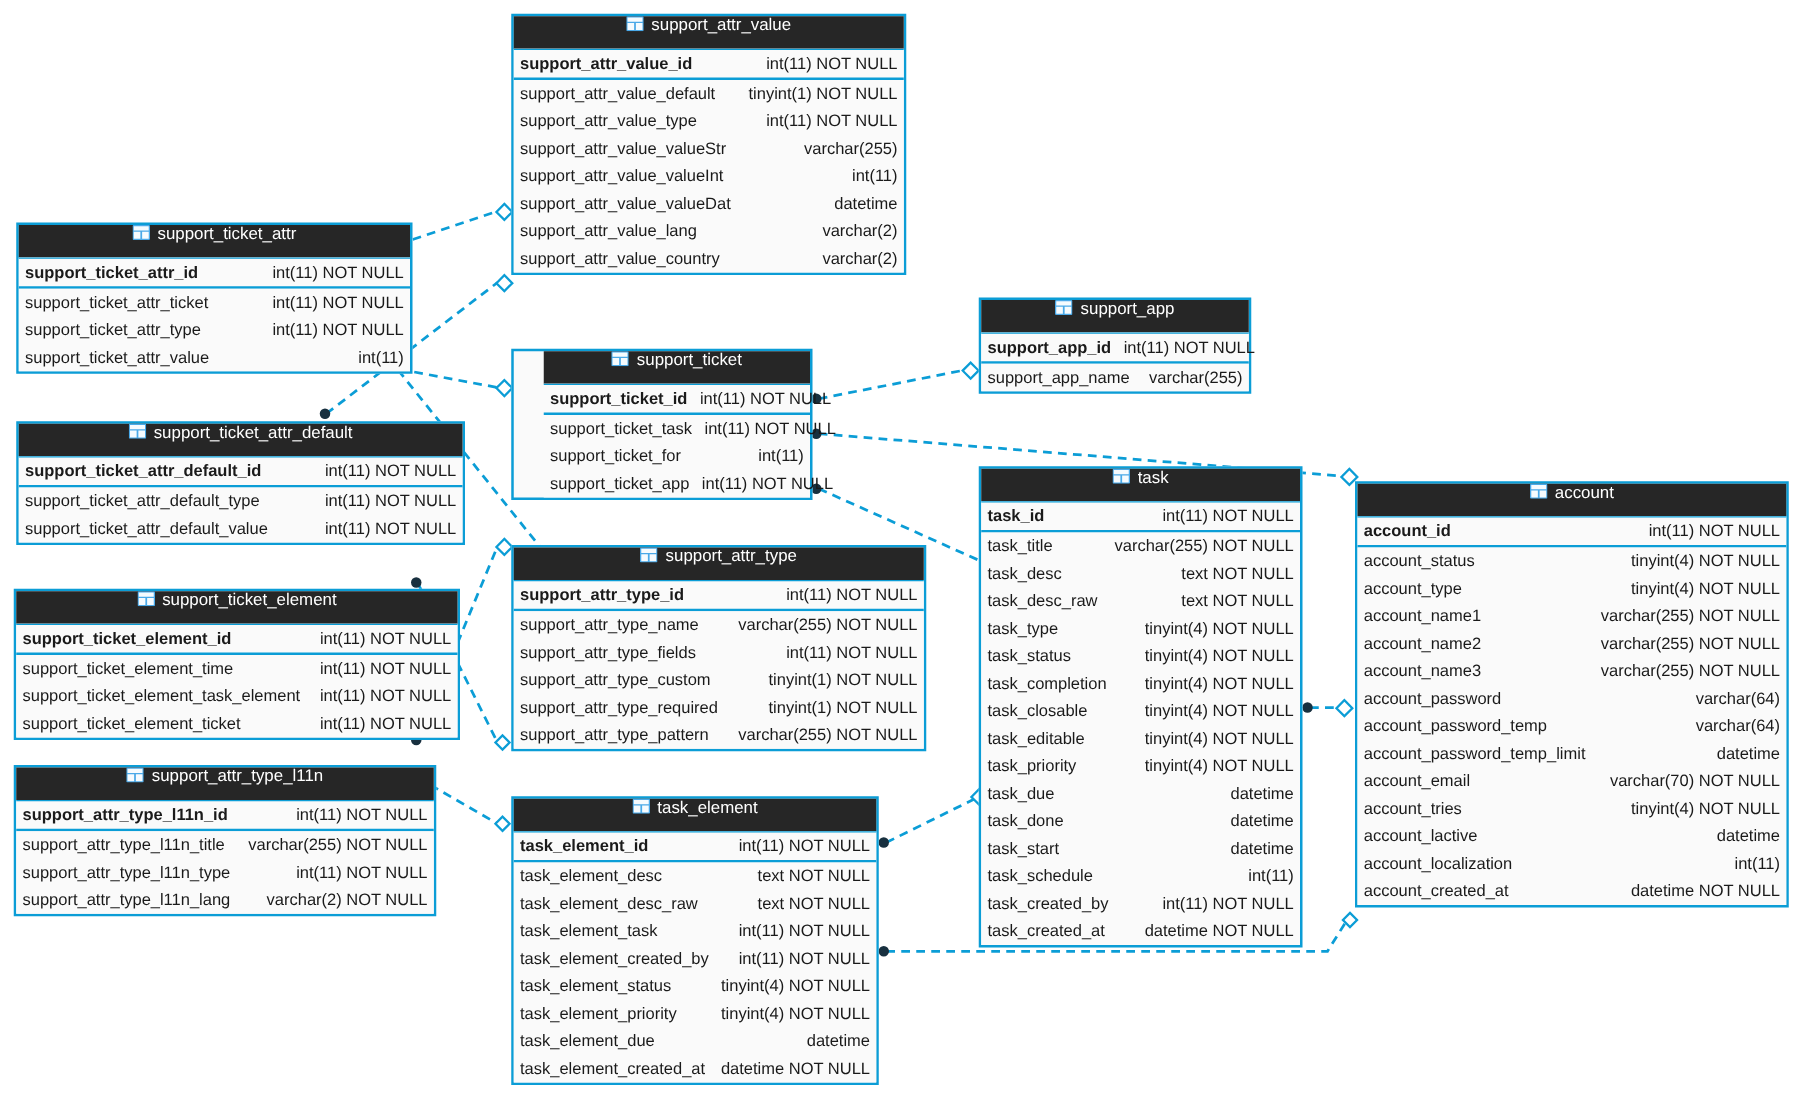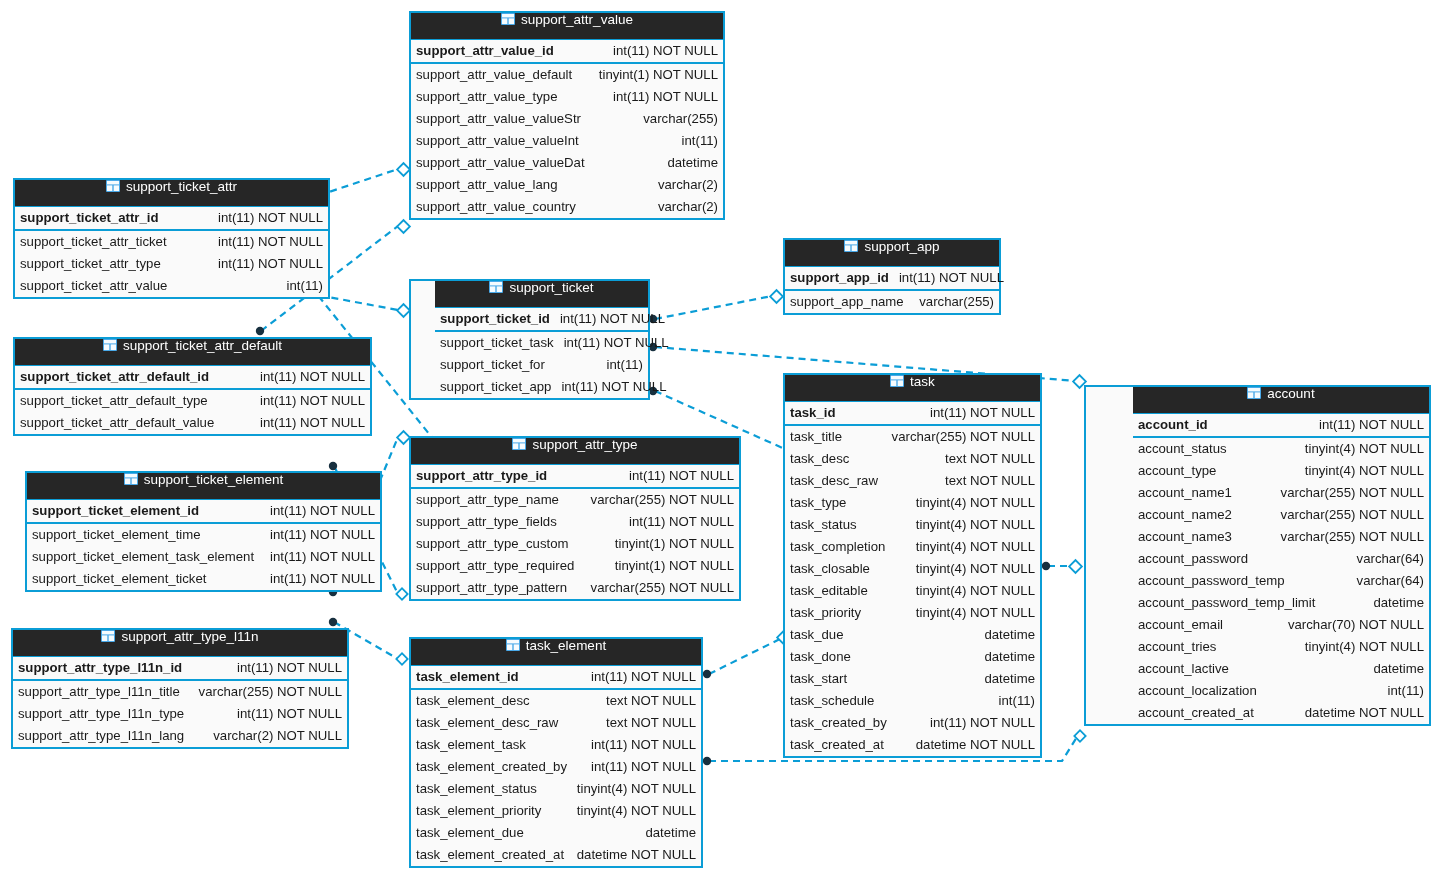--- a/index.html
+++ b/index.html
@@ -381,21 +381,21 @@
           <div class="col">
             <span class="col-name">task_created_by</span>
             <span class="col-type">int(11) NOT NULL</span>
           </div>
           <div class="col">
             <span class="col-name">task_created_at</span>
             <span class="col-type">datetime NOT NULL</span>
           </div>
         </div>
       </div>
-      <div class="entity" style="left: 1084px; top: 385px; width: 347px; padding-left: 47px;">
+      <div class="entity" style="left: 1084px; top: 385px; width: 347px;">
         <div class="entity-header">
           <span class="tbl-icon">
             <svg viewBox="0 0 14 12" width="14" height="12" aria-hidden="true">
               <rect x="0" y="0" width="14" height="12" rx="1" fill="#4aa9e8"></rect>
               <rect x="1" y="1" width="12" height="3.4" fill="#ffffff" opacity="0.95"></rect>
               <rect x="1" y="5.4" width="5.3" height="5.6" fill="#ffffff" opacity="0.95"></rect>
               <rect x="7.7" y="5.4" width="5.3" height="5.6" fill="#ffffff" opacity="0.95"></rect>
             </svg>
           </span>
           <span class="entity-title">account</span>
@@ -495,21 +495,21 @@
           <div class="col">
             <span class="col-name">support_attr_type_required</span>
             <span class="col-type">tinyint(1) NOT NULL</span>
           </div>
           <div class="col">
             <span class="col-name">support_attr_type_pattern</span>
             <span class="col-type">varchar(255) NOT NULL</span>
           </div>
         </div>
       </div>
-      <div class="entity" style="left: 25px; top: 471px; width: 357px;">
+      <div class="entity" style="left: 11px; top: 471px; width: 357px;">
         <div class="entity-header">
           <span class="tbl-icon">
             <svg viewBox="0 0 14 12" width="14" height="12" aria-hidden="true">
               <rect x="0" y="0" width="14" height="12" rx="1" fill="#4aa9e8"></rect>
               <rect x="1" y="1" width="12" height="3.4" fill="#ffffff" opacity="0.95"></rect>
               <rect x="1" y="5.4" width="5.3" height="5.6" fill="#ffffff" opacity="0.95"></rect>
               <rect x="7.7" y="5.4" width="5.3" height="5.6" fill="#ffffff" opacity="0.95"></rect>
             </svg>
           </span>
           <span class="entity-title">support_ticket_element</span>
@@ -528,21 +528,21 @@
           <div class="col">
             <span class="col-name">support_ticket_element_task_element</span>
             <span class="col-type">int(11) NOT NULL</span>
           </div>
           <div class="col">
             <span class="col-name">support_ticket_element_ticket</span>
             <span class="col-type">int(11) NOT NULL</span>
           </div>
         </div>
       </div>
-      <div class="entity" style="left: 11px; top: 628px; width: 338px;">
+      <div class="entity" style="left: 11px; top: 612px; width: 338px;">
         <div class="entity-header">
           <span class="tbl-icon">
             <svg viewBox="0 0 14 12" width="14" height="12" aria-hidden="true">
               <rect x="0" y="0" width="14" height="12" rx="1" fill="#4aa9e8"></rect>
               <rect x="1" y="1" width="12" height="3.4" fill="#ffffff" opacity="0.95"></rect>
               <rect x="1" y="5.4" width="5.3" height="5.6" fill="#ffffff" opacity="0.95"></rect>
               <rect x="7.7" y="5.4" width="5.3" height="5.6" fill="#ffffff" opacity="0.95"></rect>
             </svg>
           </span>
           <span class="entity-title">support_attr_type_l11n</span>

